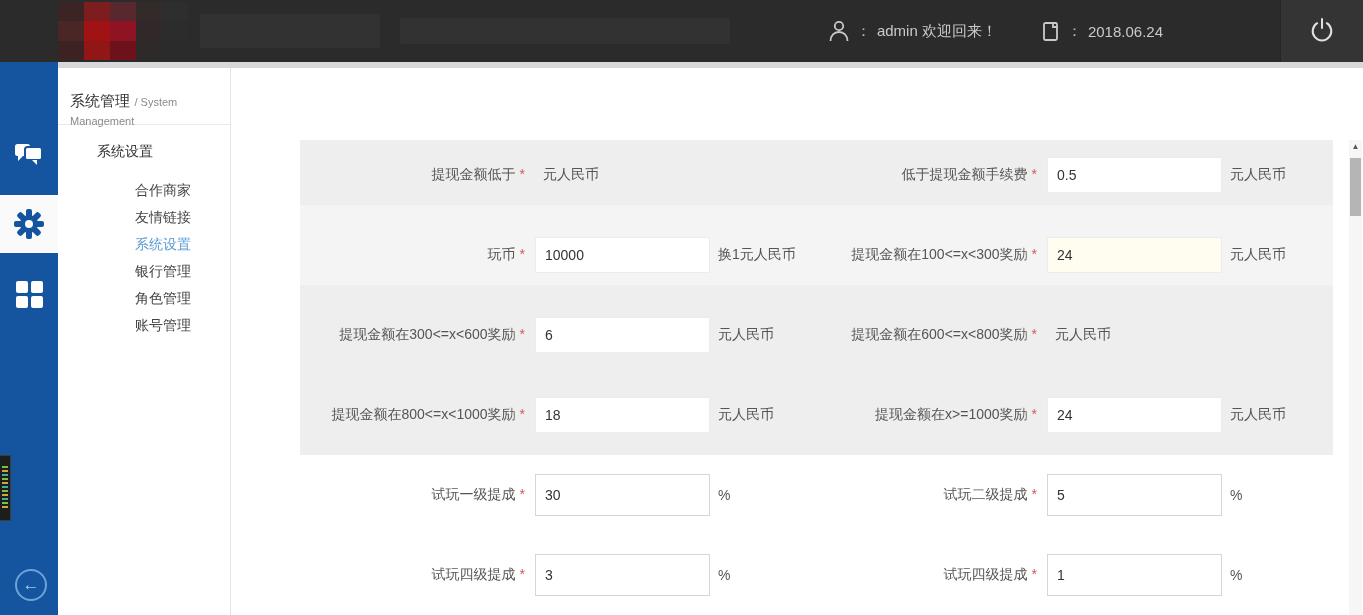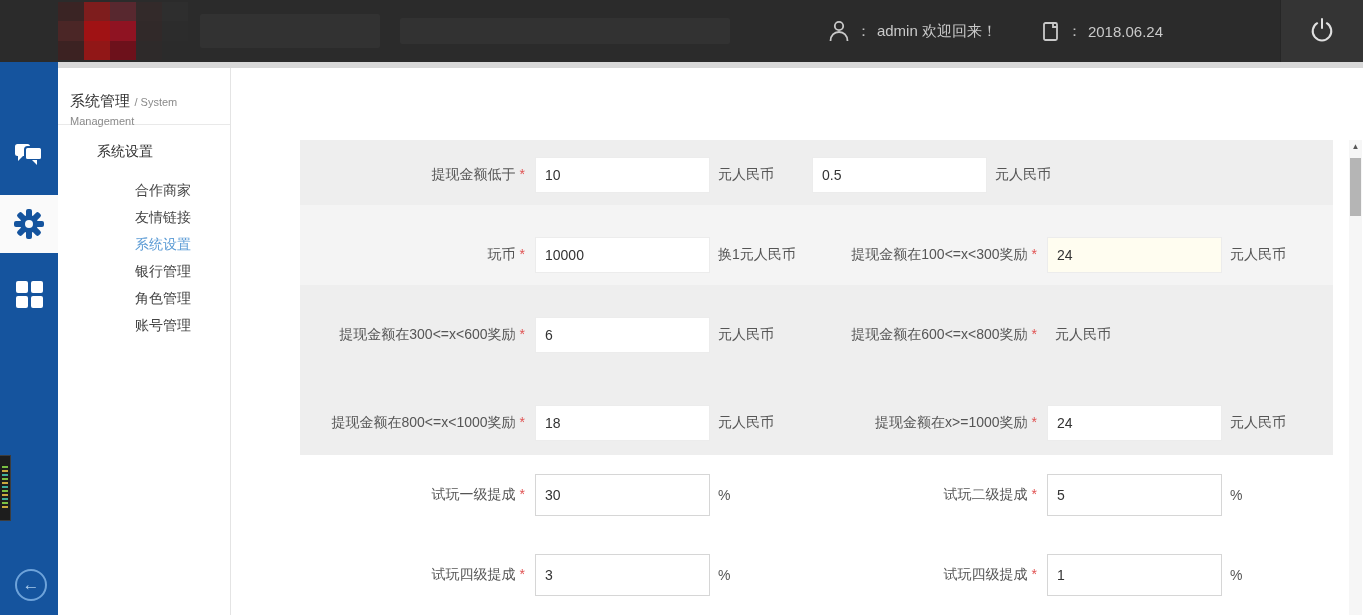--- a/index.html
+++ b/index.html
@@ -184,24 +184,24 @@
   </div>
 
   <div class="main">
     <div class="panel">
       <div class="stripe" style="top:65px;"></div>
     </div>
 
     <div class="form-row in-panel" style="top:89px;">
       <div class="field f-left">
         <div class="flabel"><span>提现金额低于</span><span class="req">*</span></div>
-        <input class="finput" value="10" style="">
-        <div class="fsuffix">元人民币</div>
-      </div>
-      <div class="field f-right">
+        <div class="fsuffix">元人民币</div>
+      </div>
+      <div class="field f-right">
+        <div class="flabel"><span>低于提现金额手续费</span><span class="req">*</span></div>
         <input class="finput" value="0.5" style="">
         <div class="fsuffix">元人民币</div>
       </div>
     </div>
 
     <div class="form-row in-panel" style="top:169px;">
       <div class="field f-left">
         <div class="flabel"><span>玩币</span><span class="req">*</span></div>
         <input class="finput" value="10000" style="">
         <div class="fsuffix">换1元人民币</div>
@@ -218,21 +218,21 @@
         <div class="flabel"><span>提现金额在300&lt;=x&lt;600奖励</span><span class="req">*</span></div>
         <input class="finput" value="6" style="">
         <div class="fsuffix">元人民币</div>
       </div>
       <div class="field f-right">
         <div class="flabel"><span>提现金额在600&lt;=x&lt;800奖励</span><span class="req">*</span></div>
         <div class="fsuffix">元人民币</div>
       </div>
     </div>
 
-    <div class="form-row in-panel" style="top:337px;">
+    <div class="form-row in-panel" style="top:329px;">
       <div class="field f-left">
         <div class="flabel"><span>提现金额在800&lt;=x&lt;1000奖励</span><span class="req">*</span></div>
         <input class="finput" value="18" style="">
         <div class="fsuffix">元人民币</div>
       </div>
       <div class="field f-right">
         <div class="flabel"><span>提现金额在x&gt;=1000奖励</span><span class="req">*</span></div>
         <input class="finput" value="24" style="">
         <div class="fsuffix">元人民币</div>
       </div>

